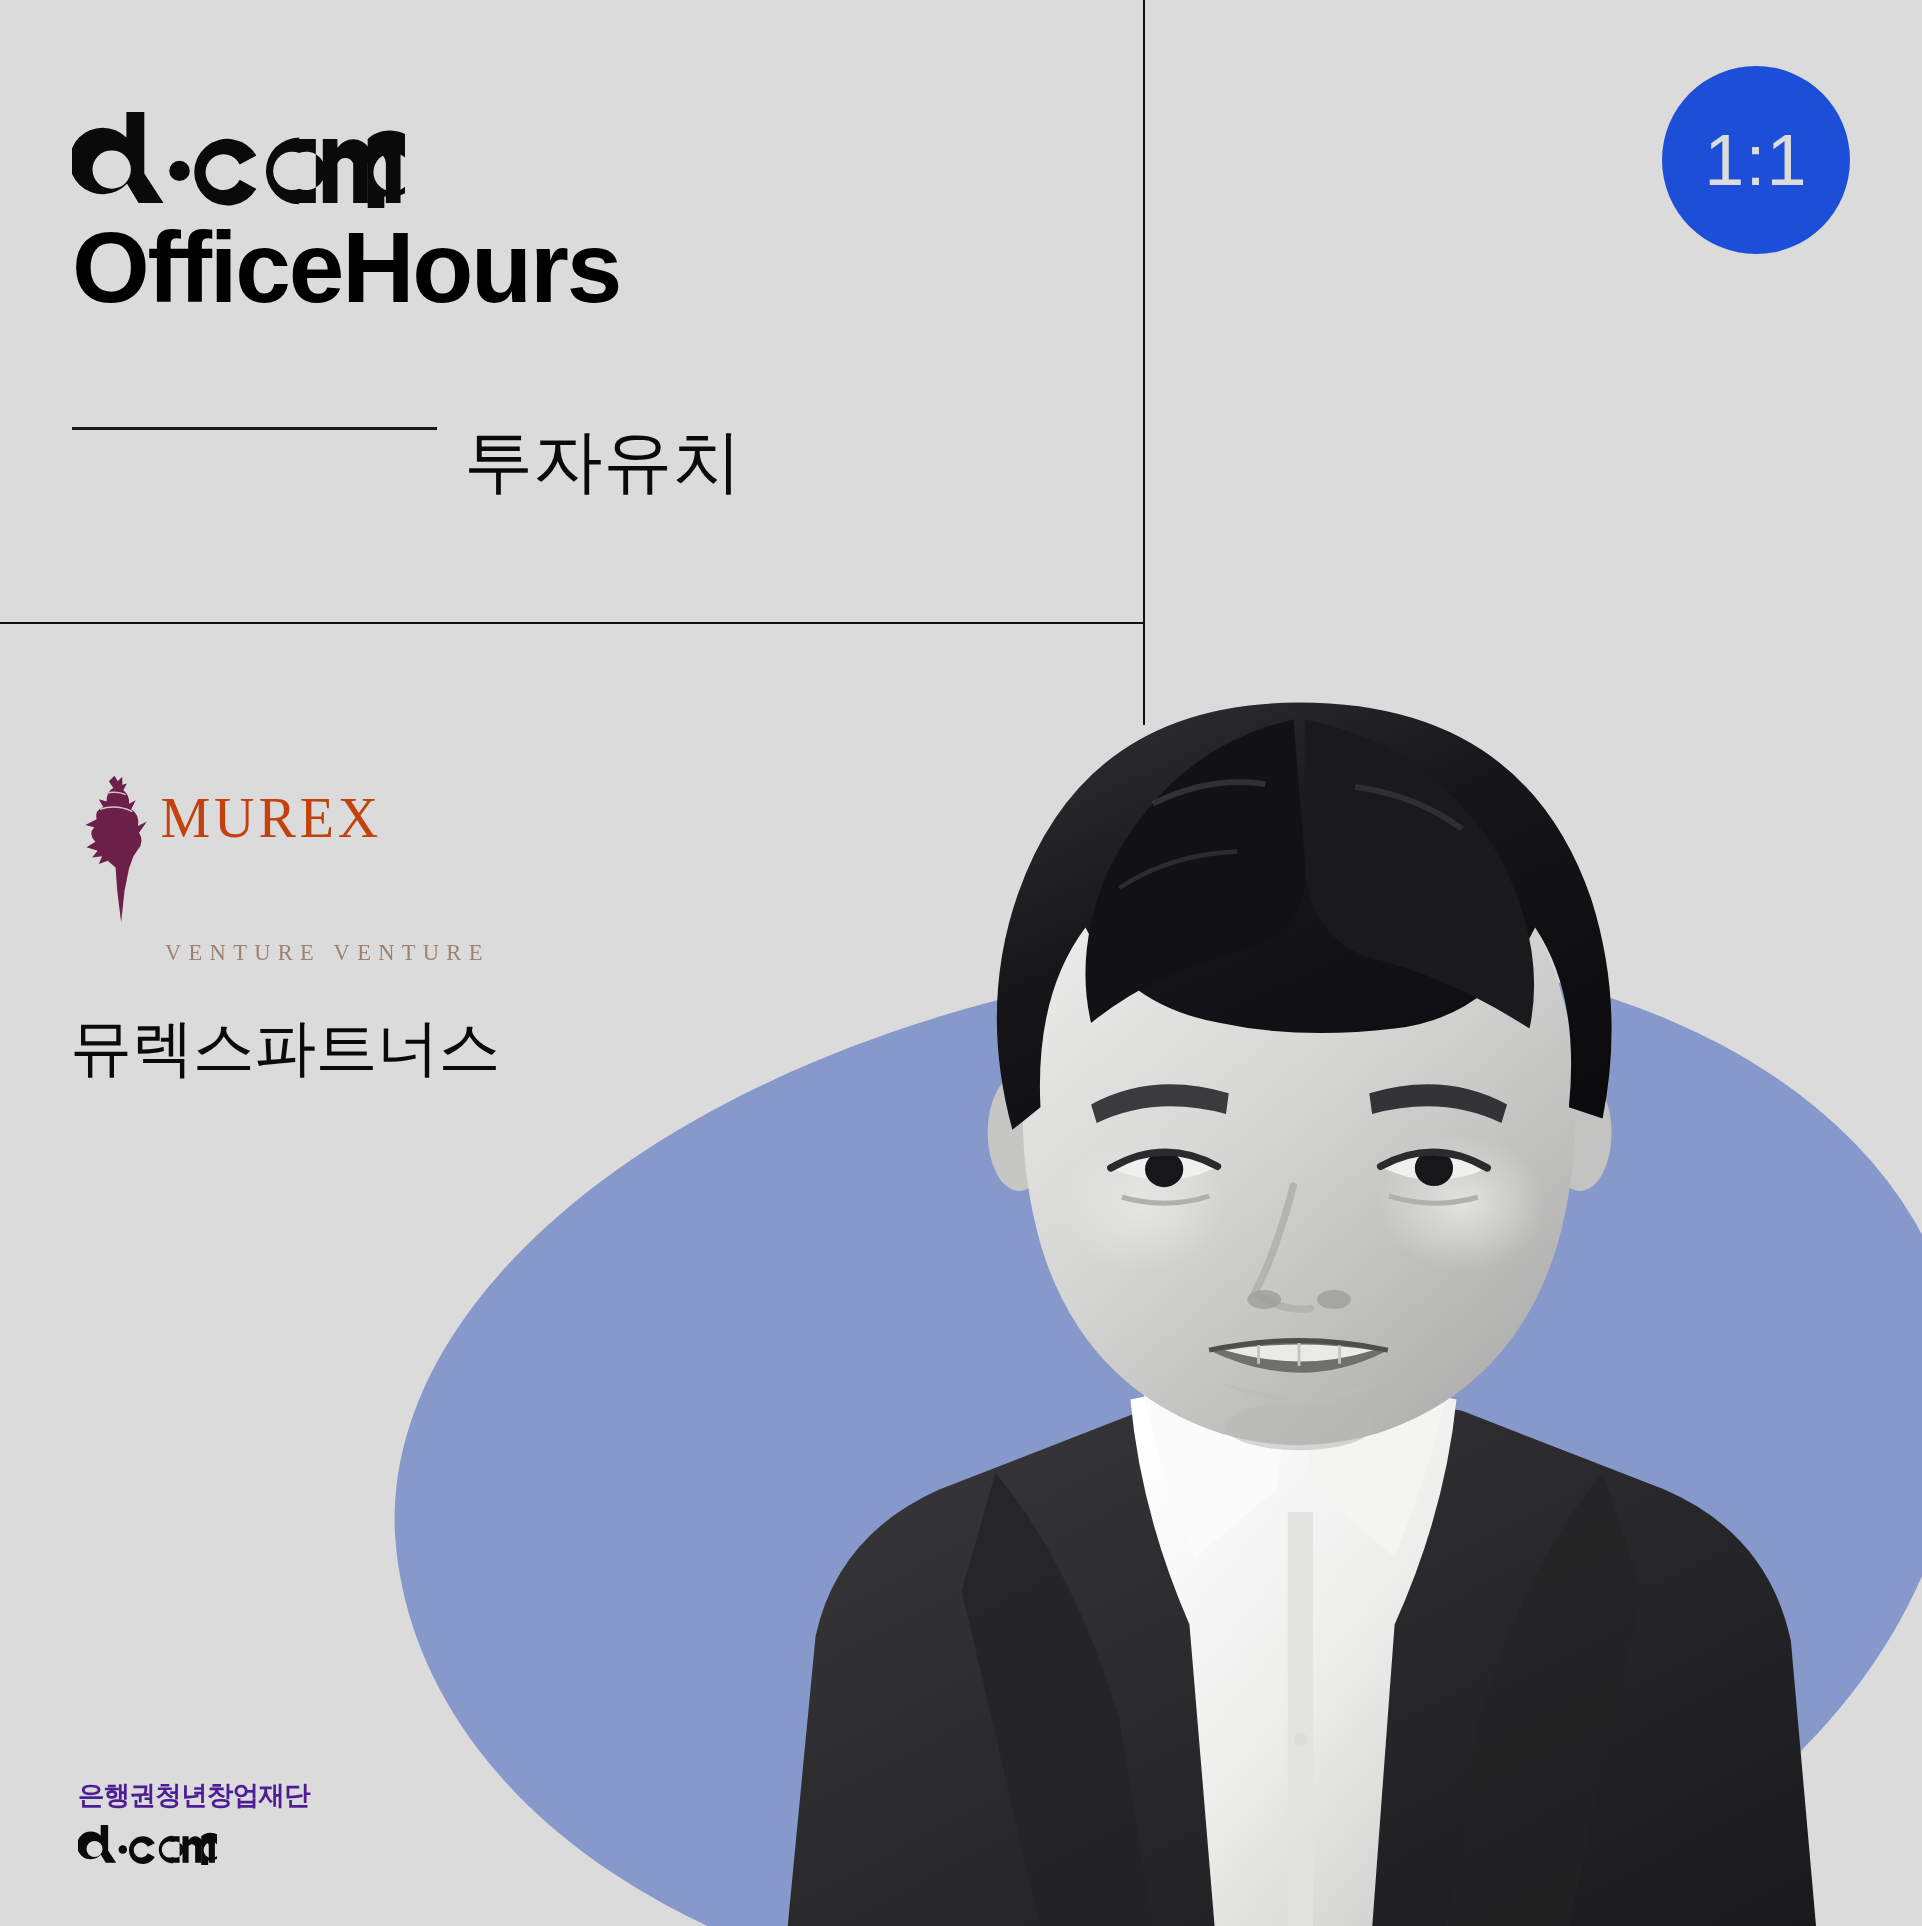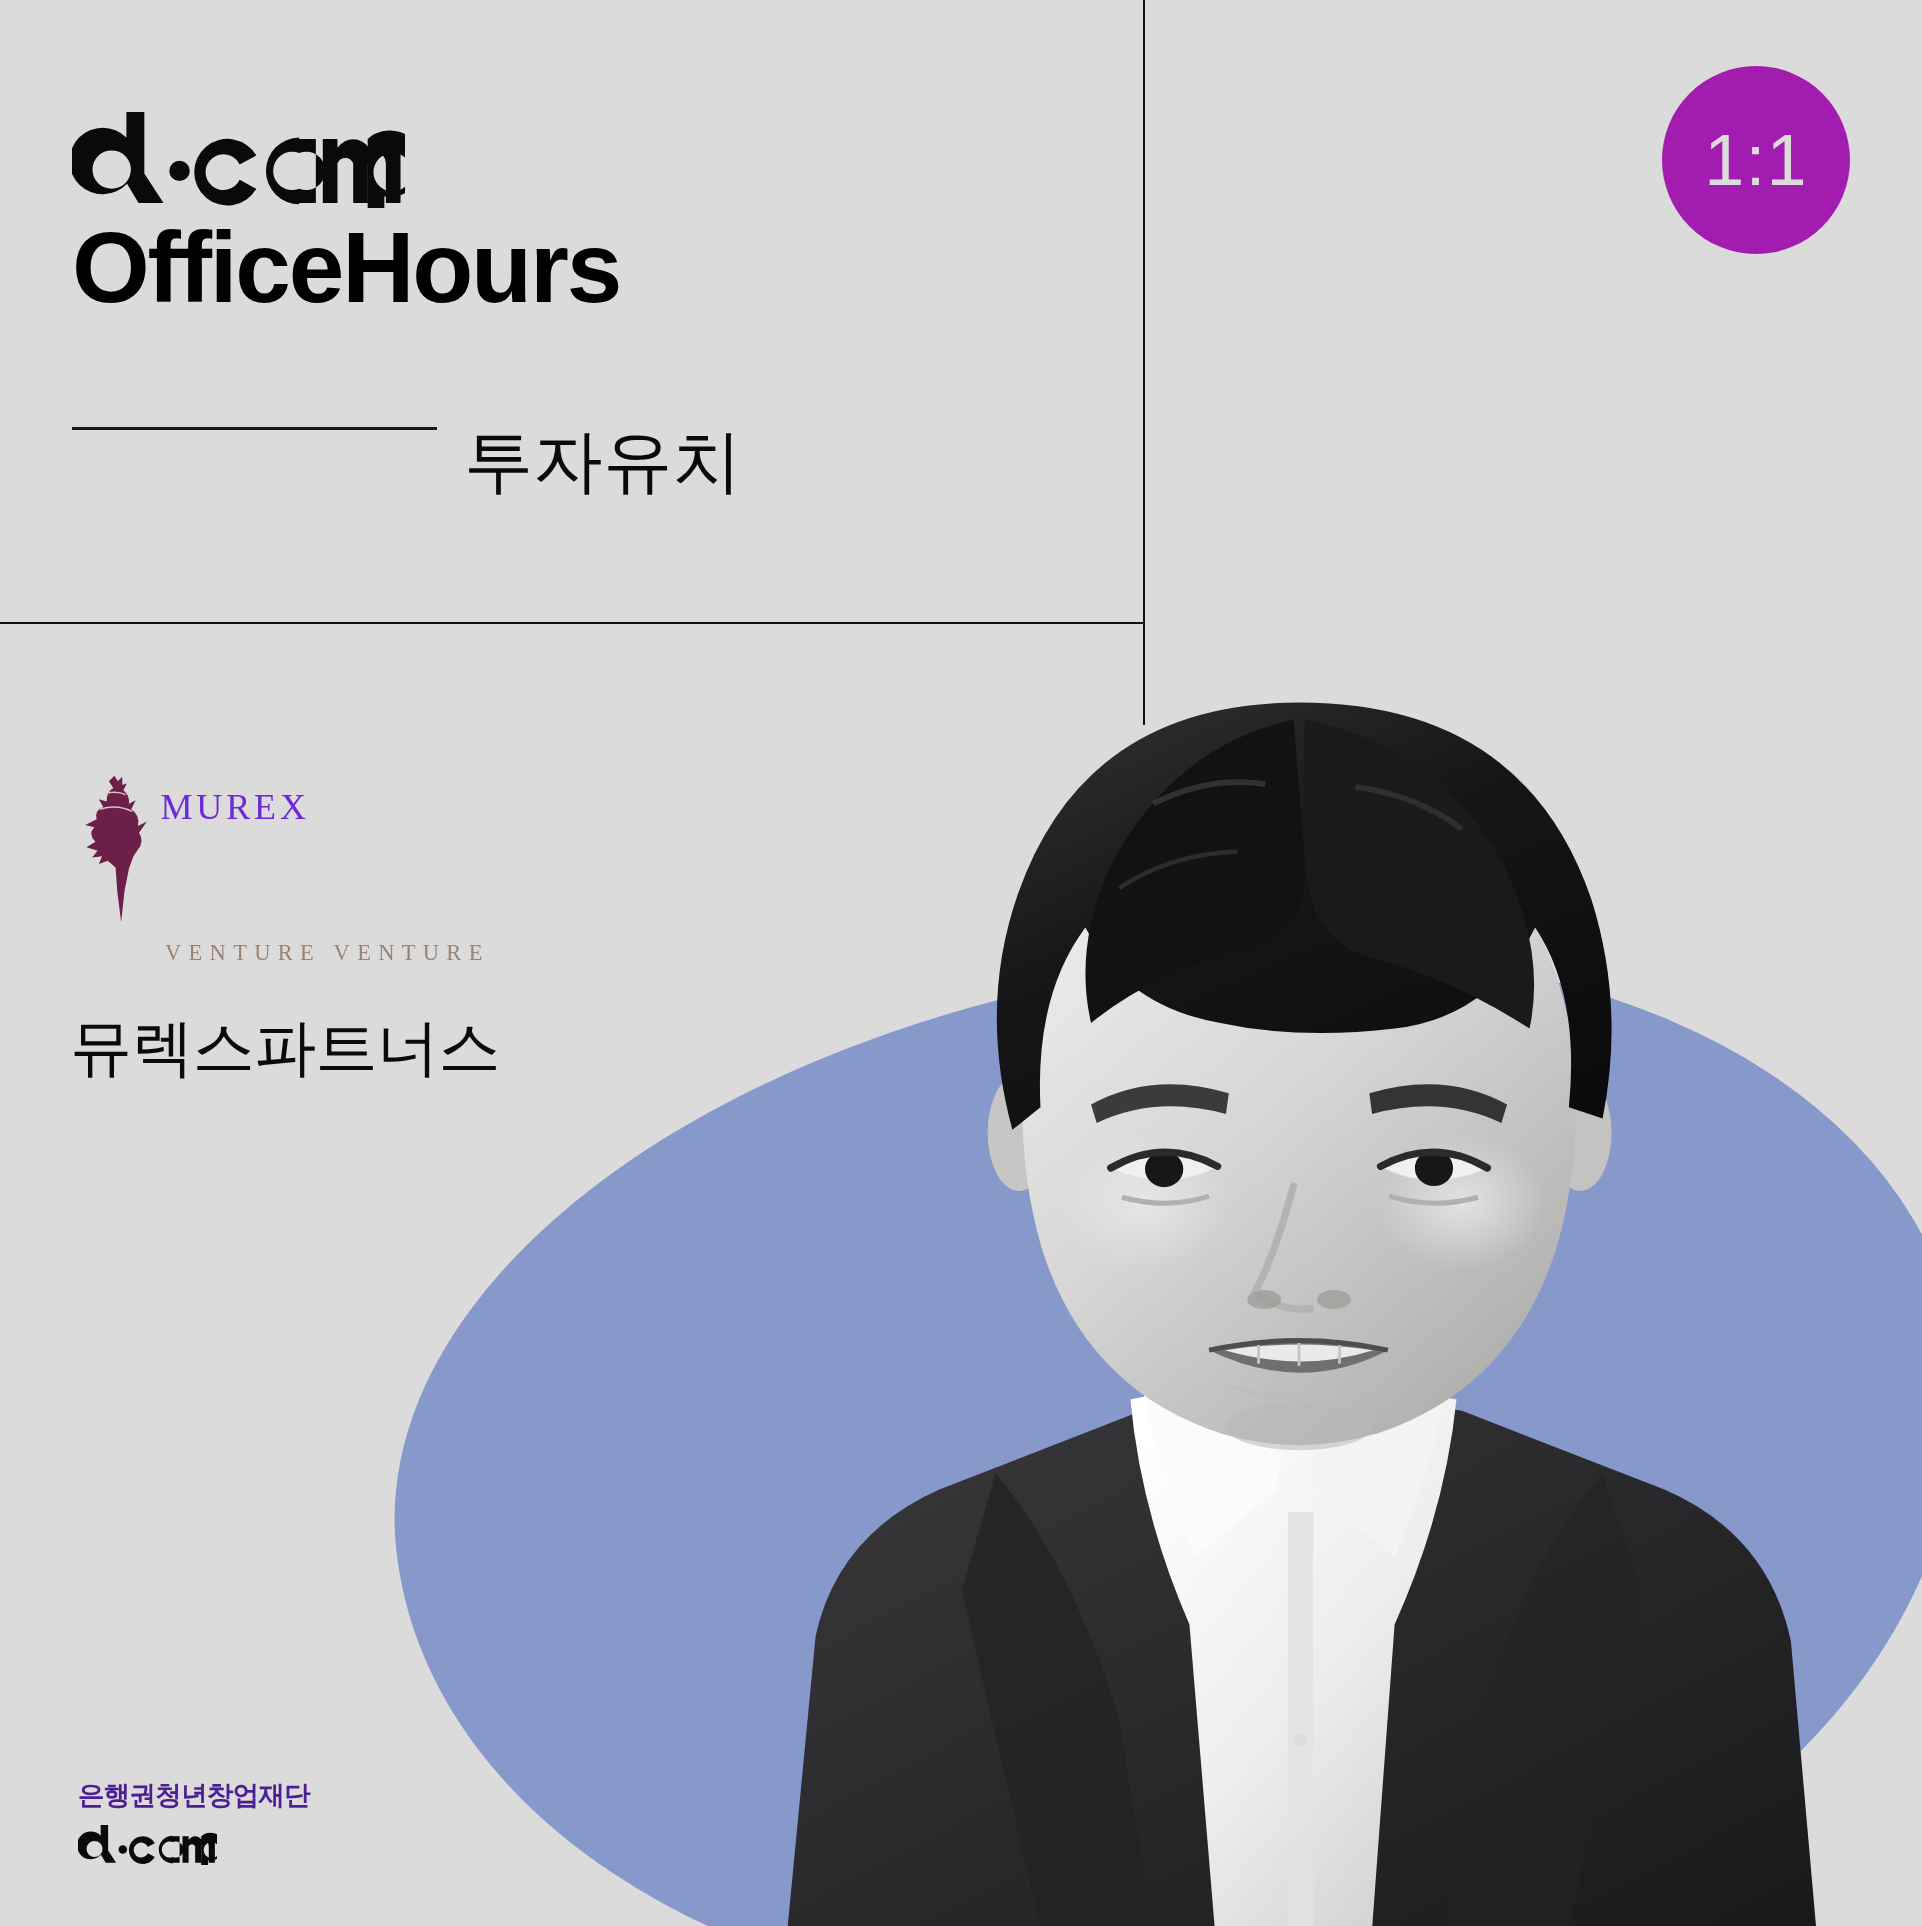--- a/index.html
+++ b/index.html
@@ -63,21 +63,21 @@
   .portrait-svg { width: 100%; height: 100%; display: block; }
 
   
   .badge-1to1 {
     position: absolute;
     right: 72px;
     top: 66px;
     width: 188px;
     height: 188px;
     border-radius: 50%;
-    background: #a21caf;
+    background: #1d4ed8;
     display: flex;
     align-items: center;
     justify-content: center;
     z-index: 6;
   }
   .badge-1to1 .badge-text {
     color: #dcdcdc;
     font-size: 72px;
     font-weight: 500;
     letter-spacing: 1.1px;
@@ -140,22 +140,22 @@
     display: flex;
     align-items: flex-start;
   }
   .murex-shell { width: 66px; height: 152px; flex: 0 0 auto; }
   .murex-words {
     margin-left: 12.4px;
     padding-top: 13.5px;
   }
   .murex-line {
     font-family: "Liberation Serif", "DejaVu Serif", serif;
-    font-size: 36px;
-    color: #6d28d9;
+    font-size: 56px;
+    color: #c2410c;
     letter-spacing: 3.9px;
     line-height: 1.12;
     white-space: nowrap;
   }
   .murex-vc {
     font-family: "Liberation Serif", "DejaVu Serif", serif;
     font-size: 22.5px;
     color: #9a8373;
     letter-spacing: 7.3px;
     margin-top: 14.6px;

